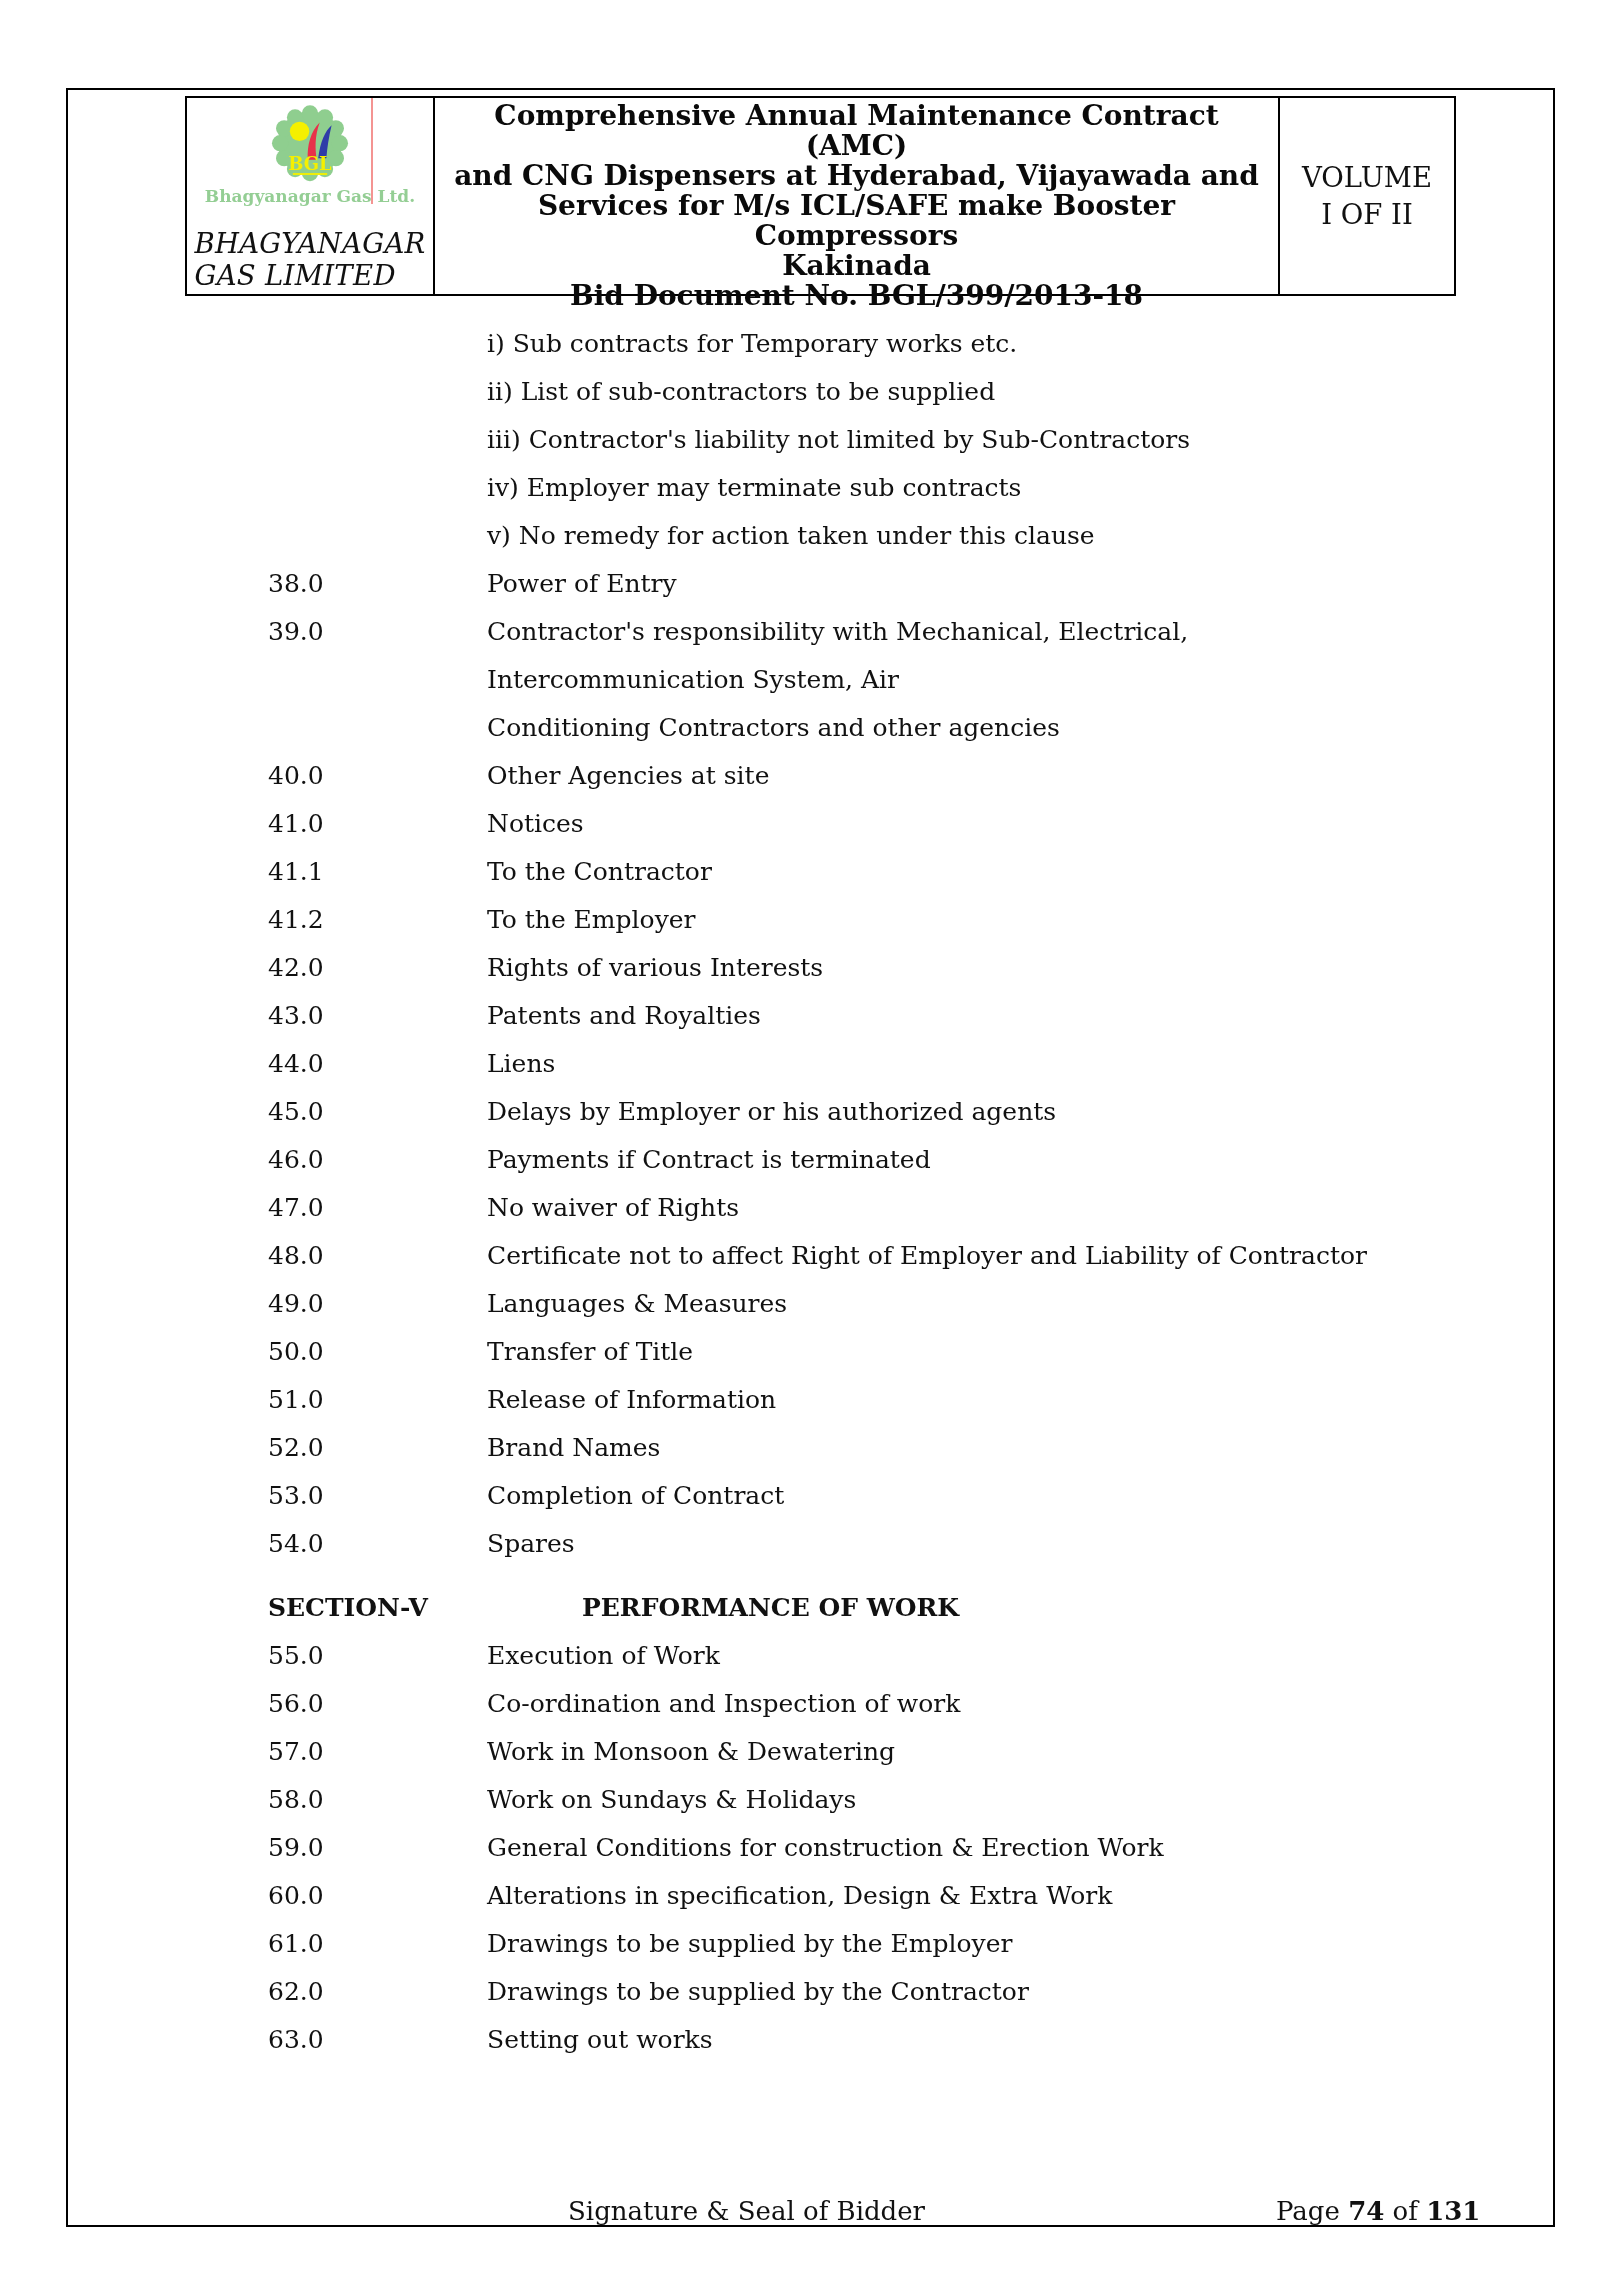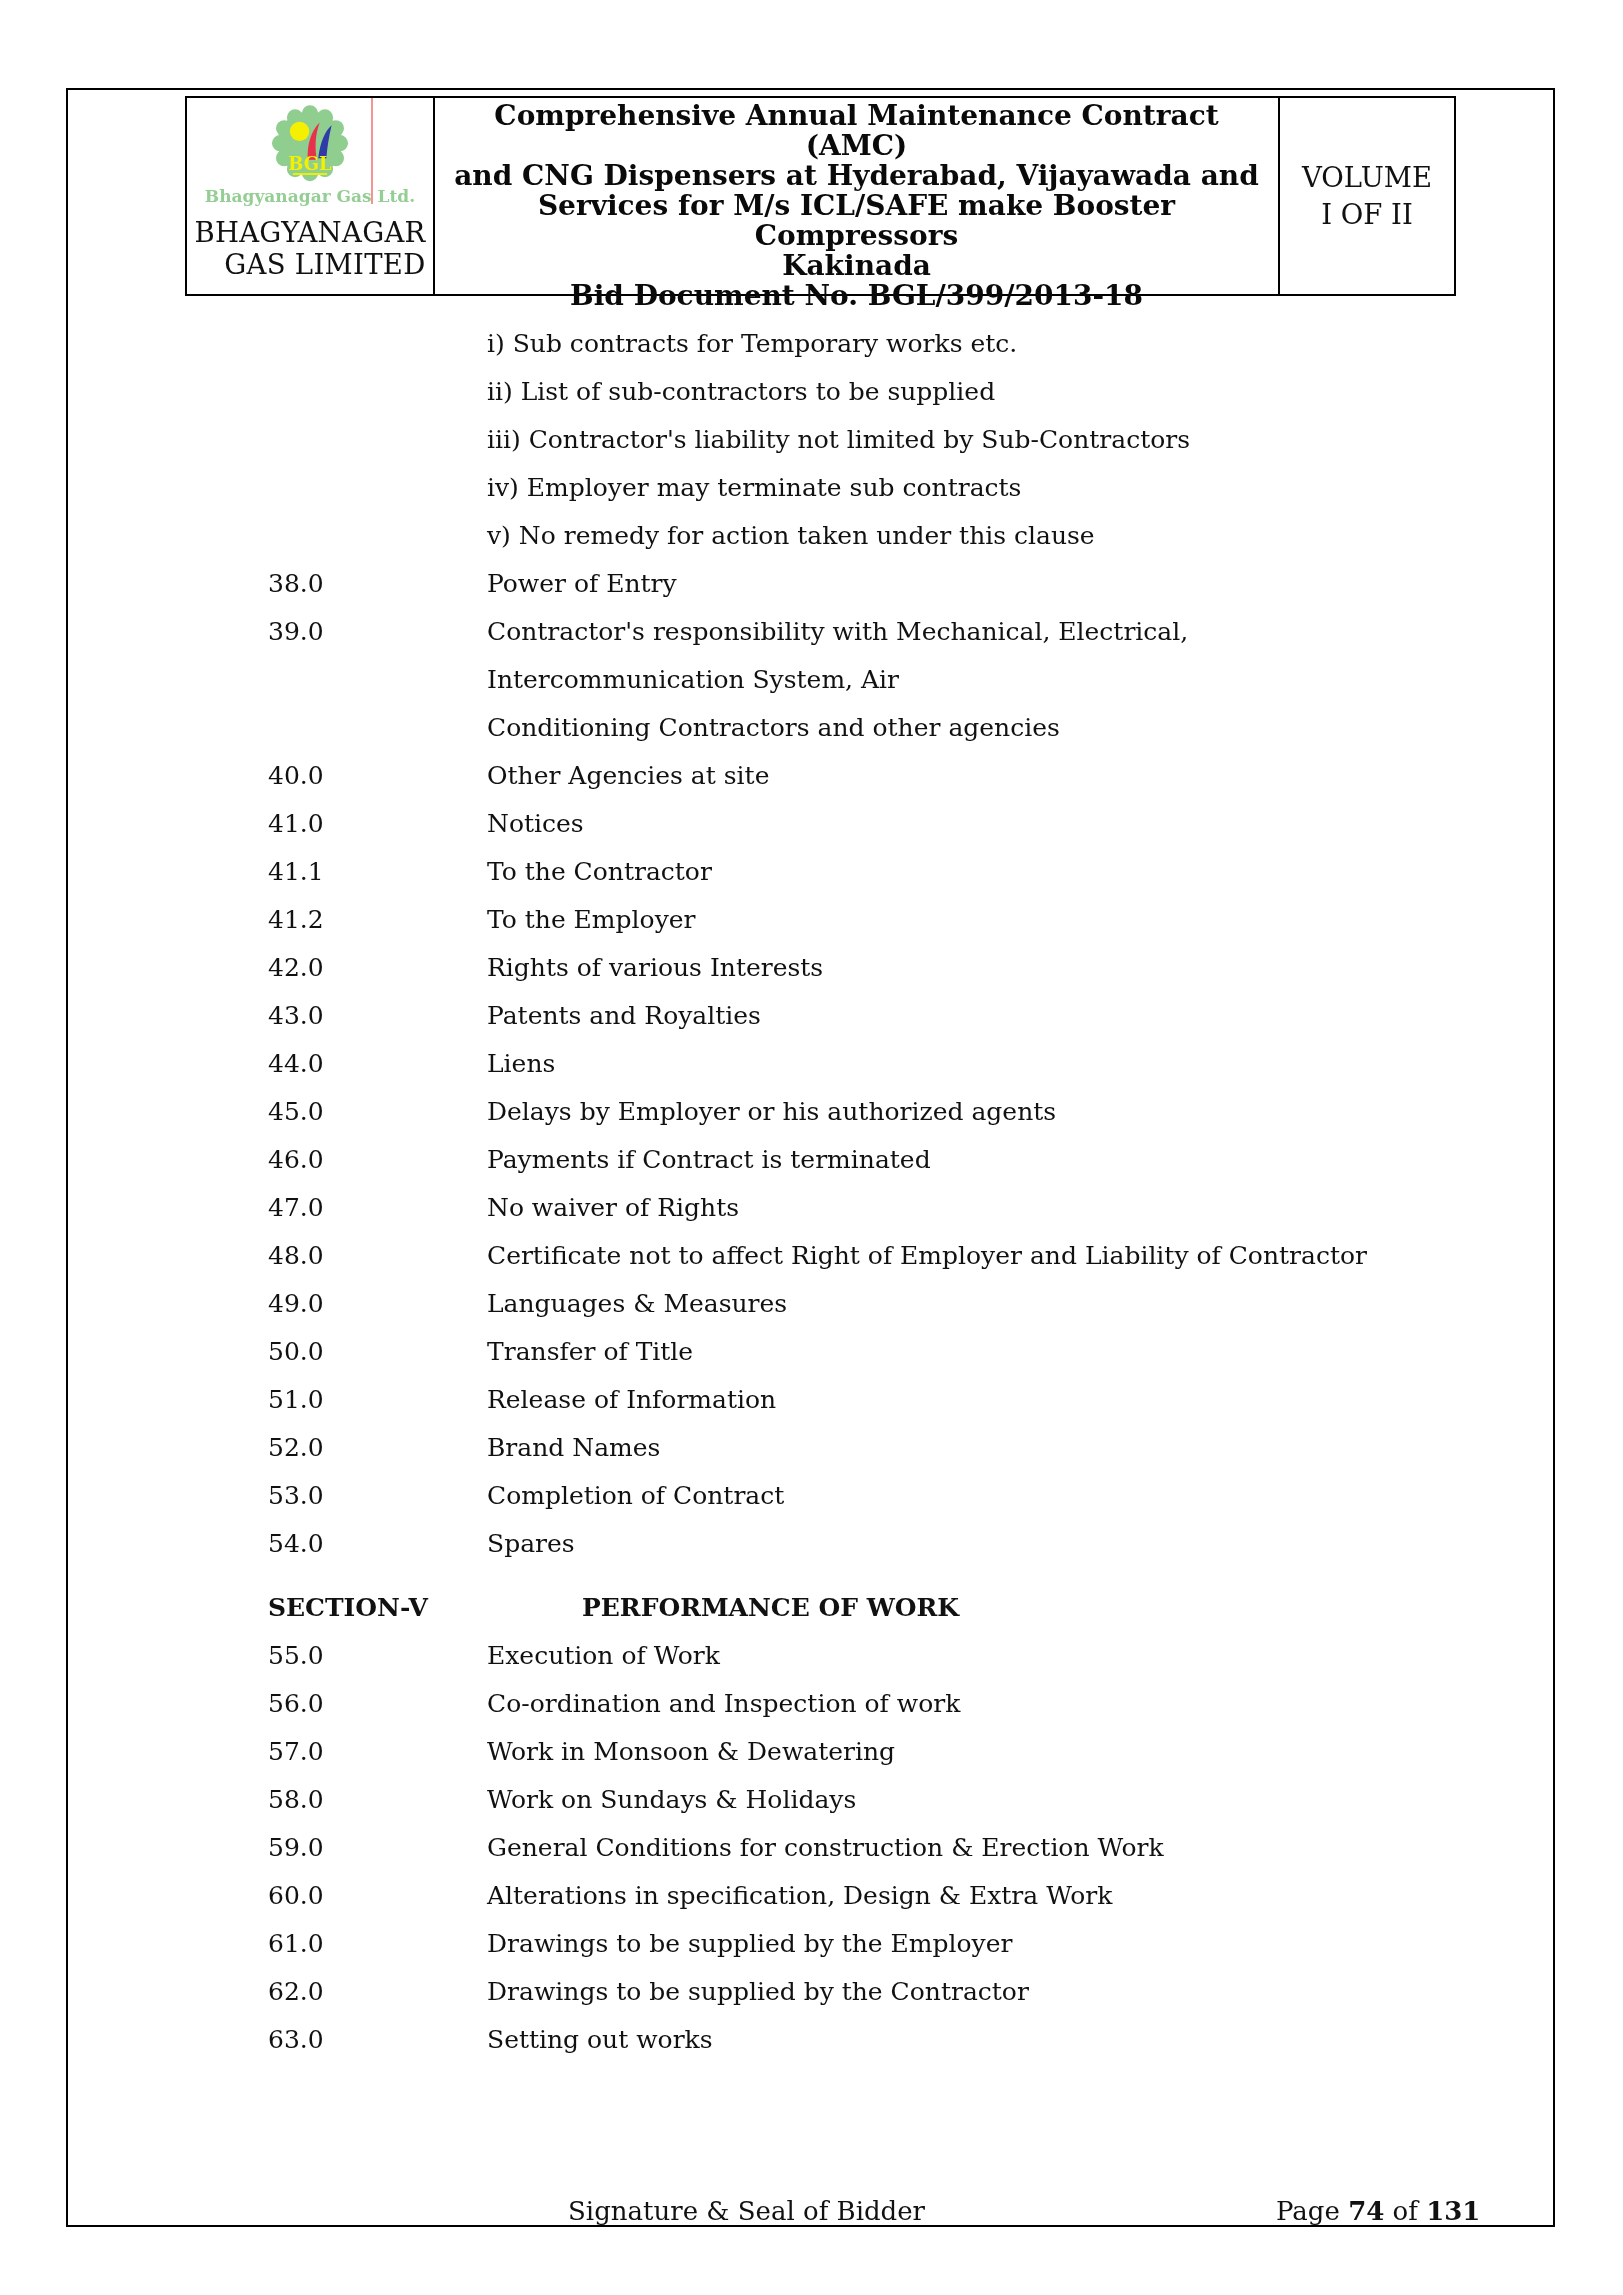--- a/index.html
+++ b/index.html
@@ -41,23 +41,23 @@
     fill:#F5F000;font-weight:bold;font-size:24px;
     text-anchor:middle;font-family:"DejaVu Serif","Liberation Serif",serif;
   }
   .bgl-underline{fill:#F5F000;}
   .logo-sub{
     margin-top:1.3px;
     font-size:17px;font-weight:bold;color:#94CE94;
     white-space:nowrap;
   }
   .org-name{
-    margin-top:10px;
+    margin-top:21px;
     font-size:27.5px;line-height:32px;letter-spacing:0.3px;
-    text-align:right;color:#111;
+    text-align:left;color:#111;font-style:italic;
   }
   .scan-line{
     position:absolute;left:184px;top:0;
     width:2px;height:106px;background:#F49492;
   }
   .title-cell{
     flex:1;
     text-align:center;
     padding:2.6px 11.8px 0 11.8px;
   }

